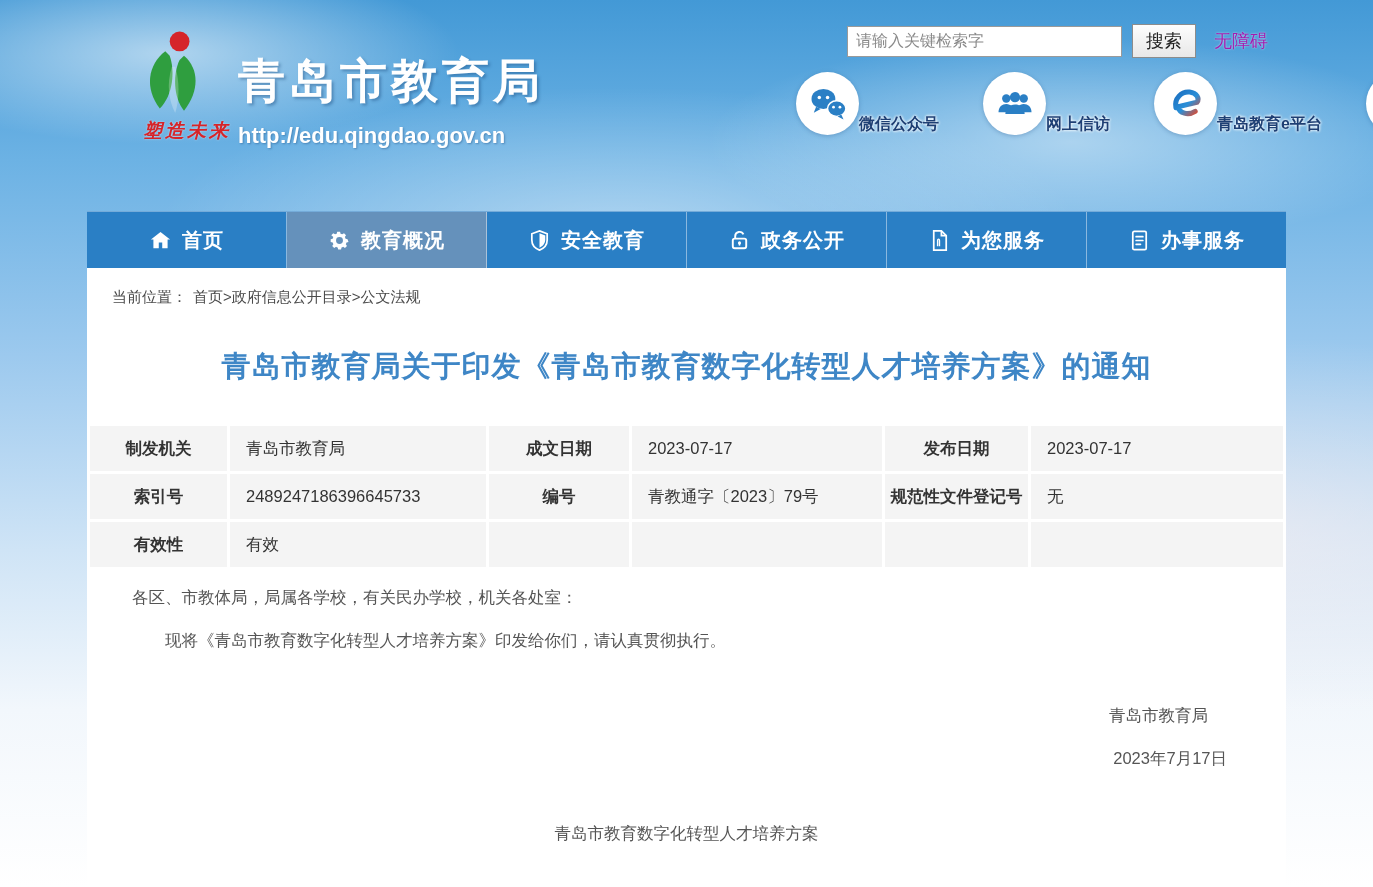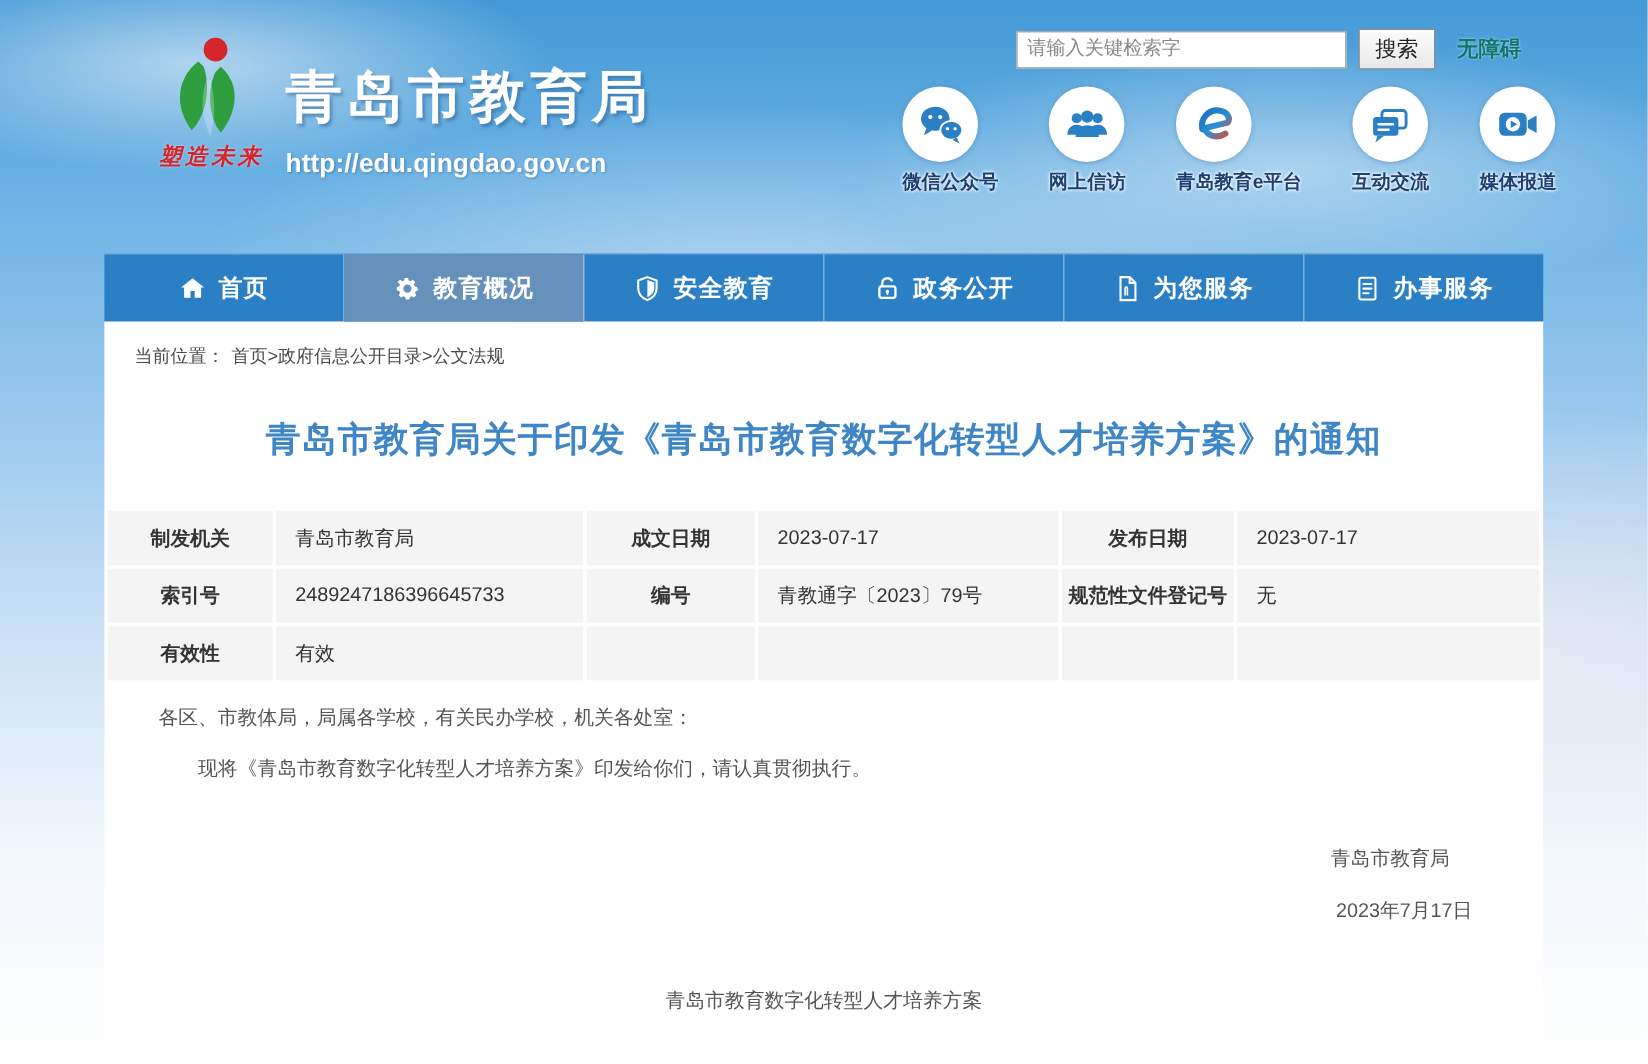--- a/index.html
+++ b/index.html
@@ -11,41 +11,41 @@
       radial-gradient(ellipse 520px 150px at 78% 16%, rgba(255,255,255,.45), transparent 70%),
       radial-gradient(ellipse 640px 200px at 45% 26%, rgba(255,255,255,.38), transparent 72%),
       radial-gradient(ellipse 700px 260px at 90% 60%, rgba(255,240,240,.5), transparent 75%),
       linear-gradient(180deg,#4399d6 0%,#6cb2e4 18%,#9cc9ee 40%,#cfe4f6 62%,#f2f7fc 80%,#ffffff 100%);
   }
 
   
   .header { position:relative; height:211px; }
   .logo-wrap { position:absolute; left:118px; top:22px; display:flex; }
   .logo-graphic { width:110px; height:118px; }
-  .logo-slogan { position:absolute; left:14px; top:96px; width:110px; 
+  .logo-slogan { position:absolute; left:14px; top:96px; width:110px; text-align:center;
     color:#d5242a; font-size:19px; font-weight:bold; font-style:italic; letter-spacing:3px;
     text-shadow:0 0 2px rgba(255,255,255,.6); }
   .site-text { margin-left:10px; padding-top:28px; }
   .site-name { color:#fff; font-size:47px; font-weight:bold; letter-spacing:4px;
     text-shadow:2px 2px 3px rgba(30,80,130,.45); }
   .site-url  { color:#fff; font-size:22px; font-weight:bold; margin-top:10px;
     text-shadow:1px 1px 2px rgba(30,80,130,.45); }
 
   .search-row { position:absolute; left:847px; top:24px; display:flex; align-items:center; }
   .search-input { width:275px; height:31px; border:1px solid #9a9a9a; background:#fff;
     font-size:16px; padding:0 8px; color:#333; outline:none; }
   .search-input::placeholder { color:#8a8a8a; }
   .search-btn { margin-left:10px; height:34px; padding:0 13px; font-size:18px; color:#222;
     background:linear-gradient(180deg,#fdfdfd,#e8e8e8); border:1px solid #8c8c8c; cursor:pointer;text-align:right; }
-  .a11y-link { margin-left:18px; color:#0f766e; font-size:18px; font-weight:bold;
+  .a11y-link { margin-left:18px; color:#a21caf; font-size:18px; font-weight:normal;
     text-decoration:none; text-shadow:0 0 2px rgba(255,255,255,.7); }
 
   .quick-links { position:absolute; left:752px; top:72px; width:545px;
     display:flex; justify-content:space-between; }
-  .quick-item { display:flex; flex-direction:column; align-items:flex-start; cursor:pointer; }
+  .quick-item { display:flex; flex-direction:row; align-items:flex-end; cursor:pointer;margin-left:44px; }
   .quick-circle { width:63px; height:63px; border-radius:50%; background:#fff;
     box-shadow:0 1px 4px rgba(40,90,140,.35); display:flex; align-items:center; justify-content:center; }
   .quick-circle svg { width:44px; height:44px; }
   .quick-label { margin-top:7px; font-size:16px; font-weight:bold; color:#1e3f74;
     text-shadow:0 0 3px #fff, 0 0 3px #fff; white-space:nowrap; }
 
   
   .nav { width:1199px; margin:0 auto; height:57px; display:flex;
     background:#2a7fc5; border-top:1px solid rgba(255,255,255,.35); }
   .nav-item { flex:1; display:flex; align-items:center; justify-content:center; gap:10px;

